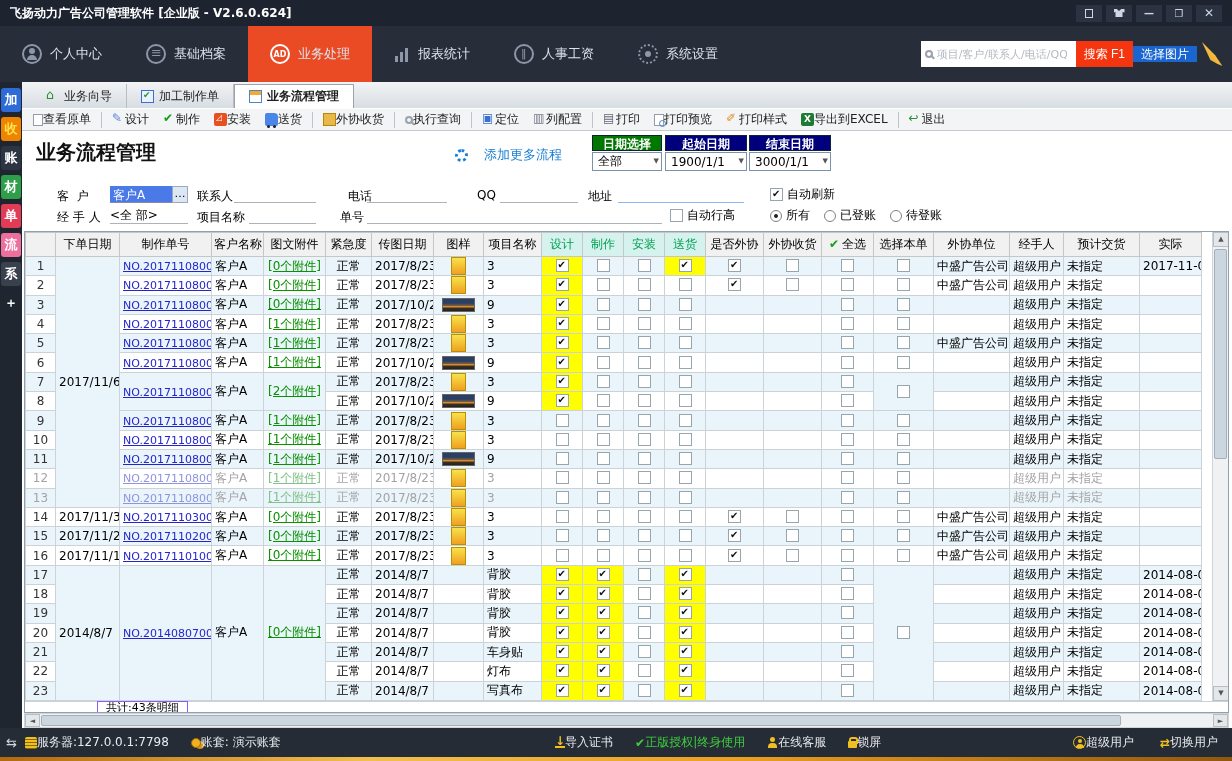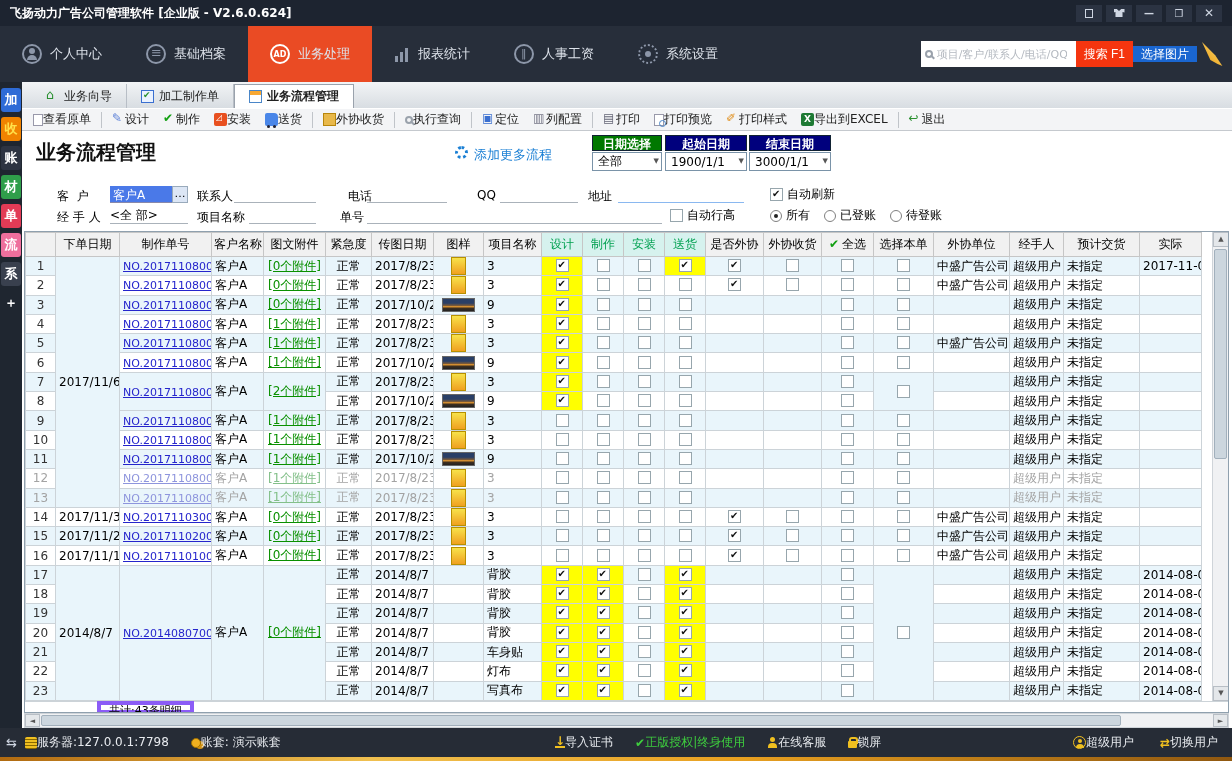--- a/index.html
+++ b/index.html
@@ -66,21 +66,21 @@
 .t-cols::before{content:"▥";color:#778;font-size:12px;position:absolute;top:-2px}
 .t-print::before{content:"▤";color:#667;font-size:12px;position:absolute;top:-2px}
 .t-preview{width:10px;height:12px;border:1px solid #99a;background:#fff}
 .t-preview::after{content:"";position:absolute;right:-3px;bottom:-2px;width:5px;height:5px;border:1px solid #4a86c8;border-radius:50%}
 .t-style::before{content:"✐";color:#e09020;font-size:12px;position:absolute;top:-2px}
 .t-excel{background:#1e7a34;border-radius:2px;color:#fff;font-size:9px;font-weight:bold;text-align:center;line-height:13px}
 .t-exit::before{content:"↩";color:#2a9030;font-size:12px;position:absolute;top:-2px}
 
 .pagehead{position:absolute;left:22px;top:131px;right:0;height:45px;background:#fff}
 .page-title{position:absolute;left:14px;top:8px;font-size:20px;font-weight:bold;color:#111}
-.addmore{position:absolute;left:433px;top:15px;display:flex;gap:6px;color:#1a7fd4;font-size:13px;cursor:pointer}
+.addmore{position:absolute;left:433px;top:15px;display:flex;align-items:center;gap:16px;color:#1a7fd4;font-size:13px;cursor:pointer}
 .gear{width:13px;height:13px;border:3px dotted #1a7fd4;border-radius:50%}
 .df{position:absolute;top:4px}
 .df-head{height:16px;color:#fff;font-size:12px;font-weight:bold;text-align:center;line-height:16px;border:1px solid #123}
 .df-combo{margin-top:1px;height:19px;background:#fff;border:1px solid #7a93a8;display:flex;align-items:center;font-size:12px;padding-left:5px;position:relative;cursor:pointer}
 .df-combo::after{content:"▼";position:absolute;right:2px;top:4px;font-size:7px;color:#555}
 
 .filters{position:absolute;left:22px;top:176px;right:0;height:55px;background:#fff;font-size:12px}
 .flabel{position:absolute;color:#000;white-space:pre}
 .ufield{position:absolute;border-bottom:1px solid #aab2ba;height:17px}
 .ufield.blue{border-bottom-color:#8ab8f0}
@@ -106,21 +106,21 @@
 td.num{color:#333}
 .olink{color:#2525cc;text-decoration:underline;font-size:11px;cursor:pointer}
 .alink{color:#0a9000;text-decoration:underline;cursor:pointer}
 tr.dim td{color:#a3a3a3}
 tr.dim .olink{color:#8e95dd}
 tr.dim .alink{color:#84c08a}
 .th-check{color:#12a012;font-weight:bold;margin-right:3px}
 .thumb-poster{display:inline-block;width:15px;height:18px;border:1px solid #b89000;vertical-align:middle;background:linear-gradient(#f7e24a,#f0a020),repeating-linear-gradient(#e86020 0 2px,transparent 2px 4px) 2px 2px/10px 12px no-repeat}
 .thumb-photo{display:inline-block;width:33px;height:14px;border:1px solid #666;vertical-align:middle;background:linear-gradient(#2a3f66 0 35%,#7a5a3a 55%,#f0a030 65%,#403020 75%,#222 100%)}
 .gfoot{position:absolute;left:0;top:469px;width:100%;height:12px;background:#fff;border-top:1px solid #ccd3d8}
-.totalbox{position:absolute;left:72px;top:-1px;height:13px;line-height:12px;border:4px solid #8b5cf6;padding:0 8px;font-size:11px;background:#fff}
+.totalbox{position:absolute;left:72px;top:-1px;height:13px;line-height:12px;border:1px solid #8b5cf6;padding:0 8px;font-size:11px;background:#fff}
 
 .vscroll{position:absolute;right:0;top:0;width:16px;height:469px;background:#f0f1f3;border-left:1px solid #cfd4d9}
 .varr{position:absolute;left:0;width:16px;height:15px;background:#e4e7ea;border:1px solid #b8bec5;color:#555;font-size:7px;text-align:center;line-height:13px;cursor:pointer}
 .vthumb{position:absolute;left:1px;top:17px;width:13px;height:210px;background:#ccd6de;border:1px solid #a2b0bc;border-radius:2px;cursor:pointer}
 .hscroll{position:absolute;left:24px;top:713px;width:1205px;height:15px;background:#f0f1f3;border:1px solid #cfd4d9}
 .harr{position:absolute;top:0;width:15px;height:13px;background:#e4e7ea;border:1px solid #b8bec5;color:#555;font-size:7px;text-align:center;line-height:12px;cursor:pointer}
 .hthumb{position:absolute;left:16px;top:1px;width:1080px;height:11px;background:#ccd6de;border:1px solid #a2b0bc;border-radius:2px;cursor:pointer}
 
 .statusbar{position:absolute;left:0;top:728px;right:0;height:29px;background:#262c36;color:#e8ebef;display:flex;align-items:center;font-size:12px}
 .sgroup{display:flex;align-items:center;gap:22px}

